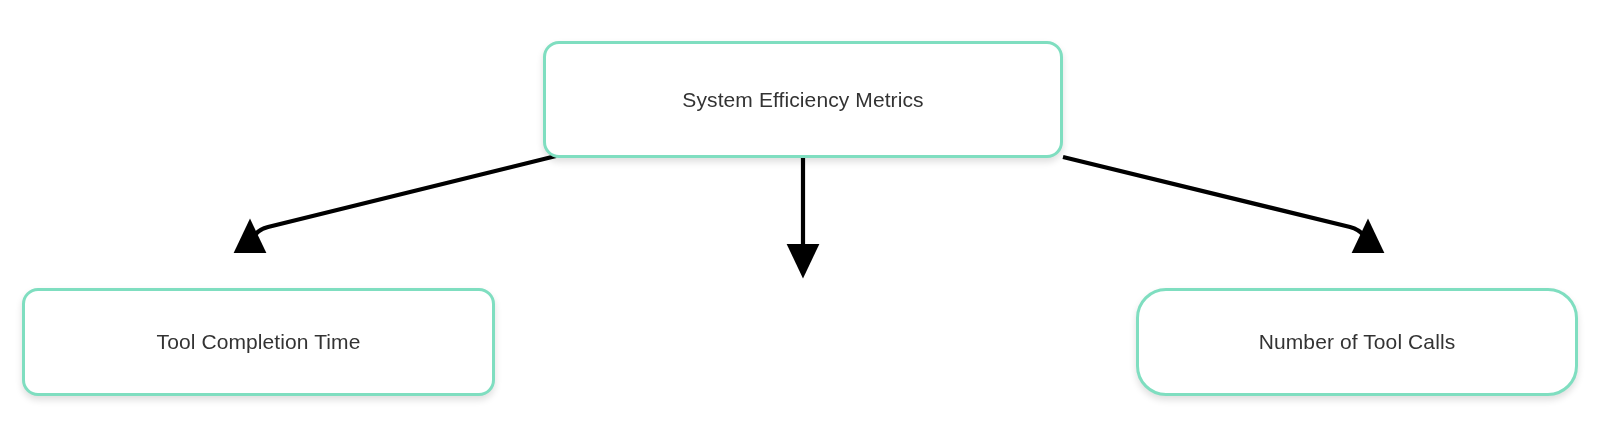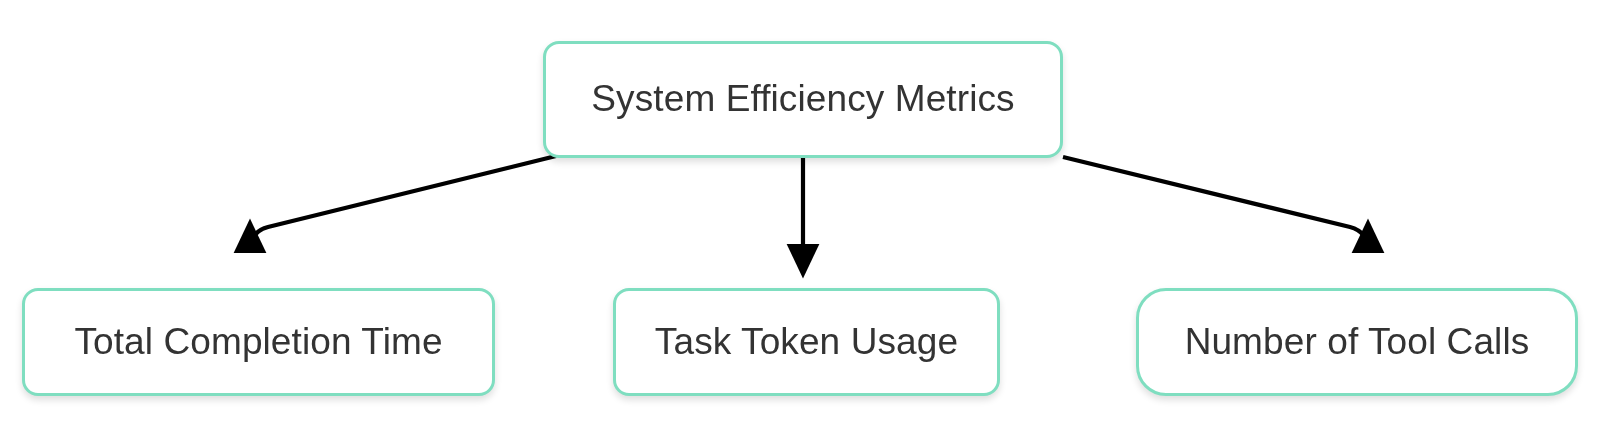--- a/index.html
+++ b/index.html
@@ -32,21 +32,21 @@
     border: 3px solid #7fdec0;
     border-radius: 16px;
     display: flex;
     align-items: center;
     justify-content: center;
     box-shadow: 0 4px 7px rgba(0,0,0,0.13);
     z-index: 2;
   }
   .node-label {
     color: #333333;
-    font-size: 37px;
+    font-size: 21px;
     font-weight: 400;
     letter-spacing: 0.1px;
     line-height: 1.1;
     white-space: nowrap;
   }
   #node-root {
     left: 543px;
     top: 41px;
     width: 520px;
     height: 117px;
@@ -88,24 +88,21 @@
     <path d="M 803,158 L 803,249" fill="none" stroke="#000000" stroke-width="4.2" stroke-linecap="butt" marker-end="url(#arrowhead)"></path>
 
     <path d="M 1063,157 L 1350,227 Q 1368,232 1368,250 L 1368,248" fill="none" stroke="#000000" stroke-width="4.2" stroke-linecap="butt" marker-end="url(#arrowhead)"></path>
   </svg>
 
   <div class="node" id="node-root">
     <span class="node-label">System Efficiency Metrics</span>
   </div>
 
   <div class="node" id="node-child-0">
-    <span class="node-label">Total Completion Time</span>
+    <span class="node-label">Tool Completion Time</span>
   </div>
 
-  <div class="node" id="node-child-1">
-    <span class="node-label">Task Token Usage</span>
-  </div>
 
   <div class="node" id="node-child-2">
     <span class="node-label">Number of Tool Calls</span>
   </div>
 
 </div>
 
 </body></html>

